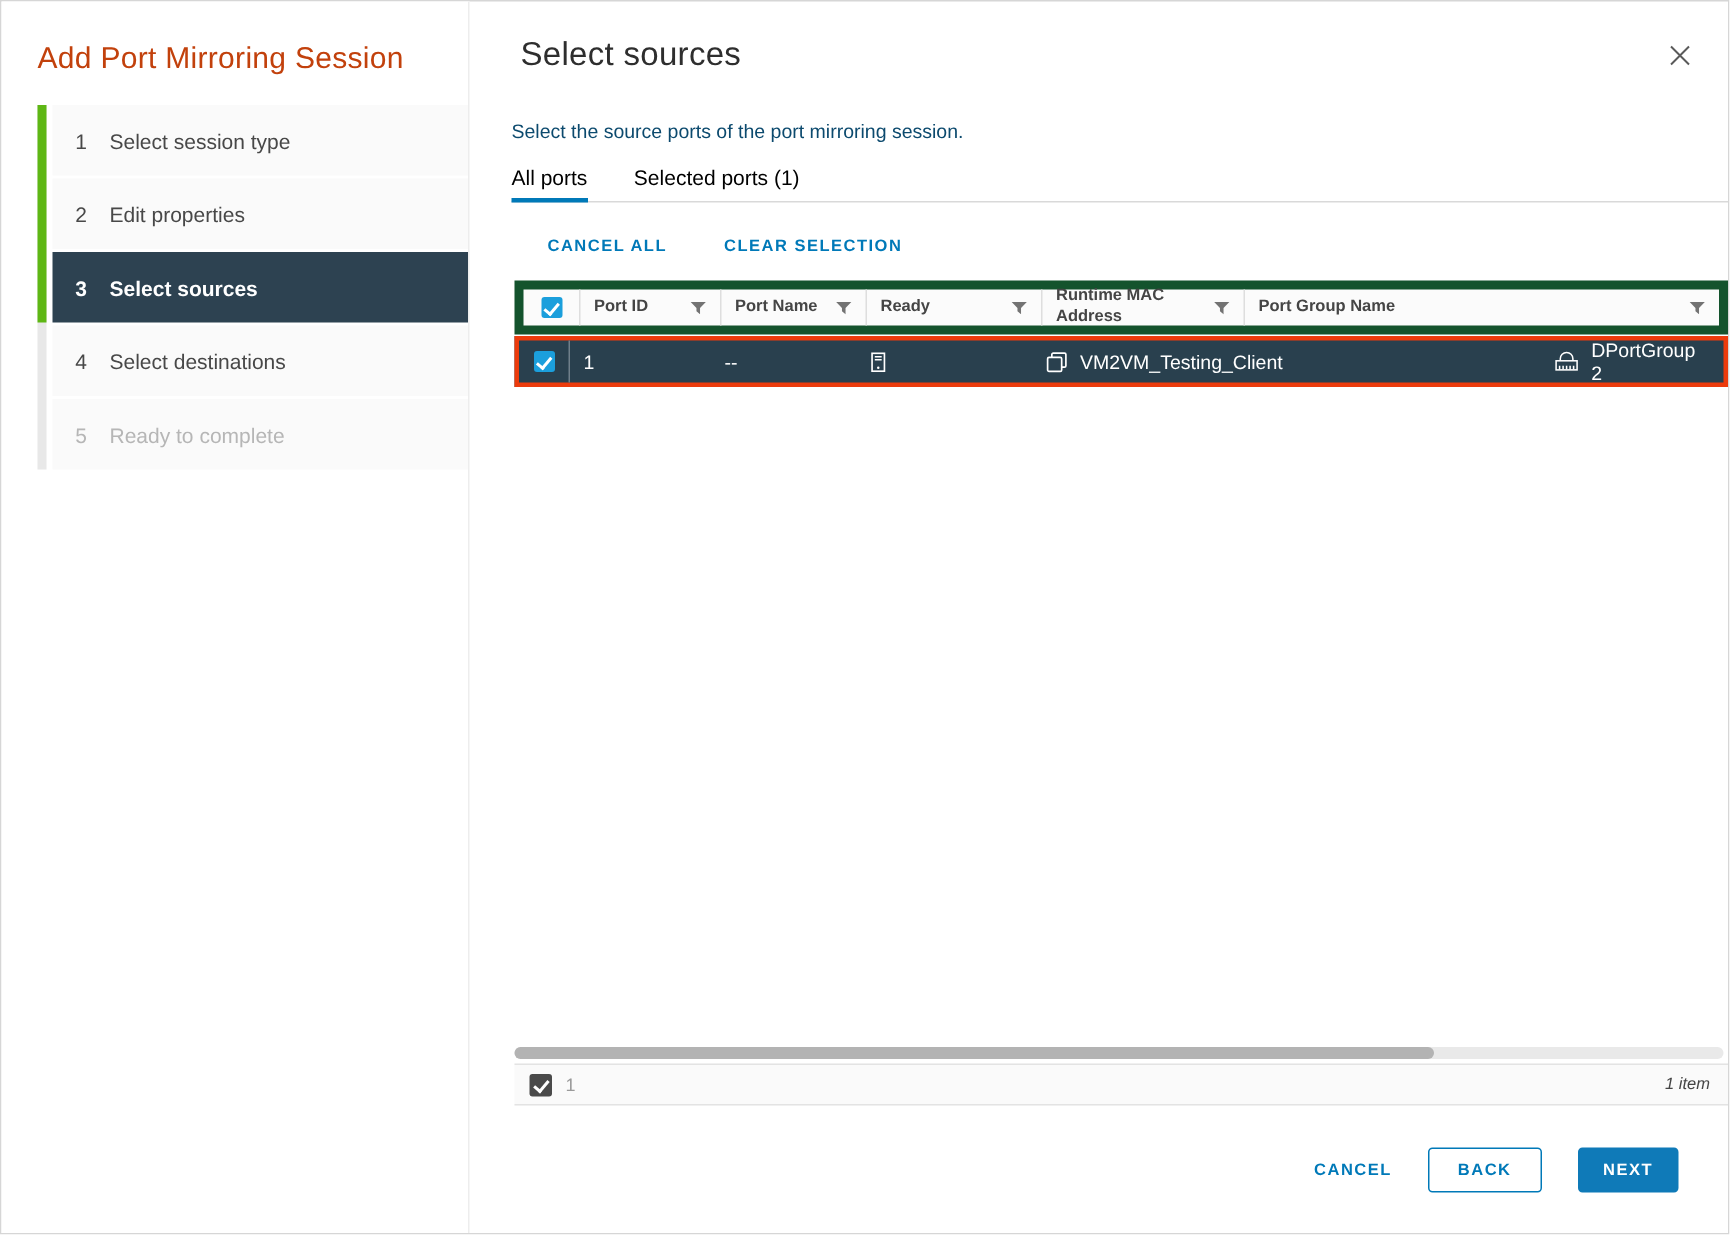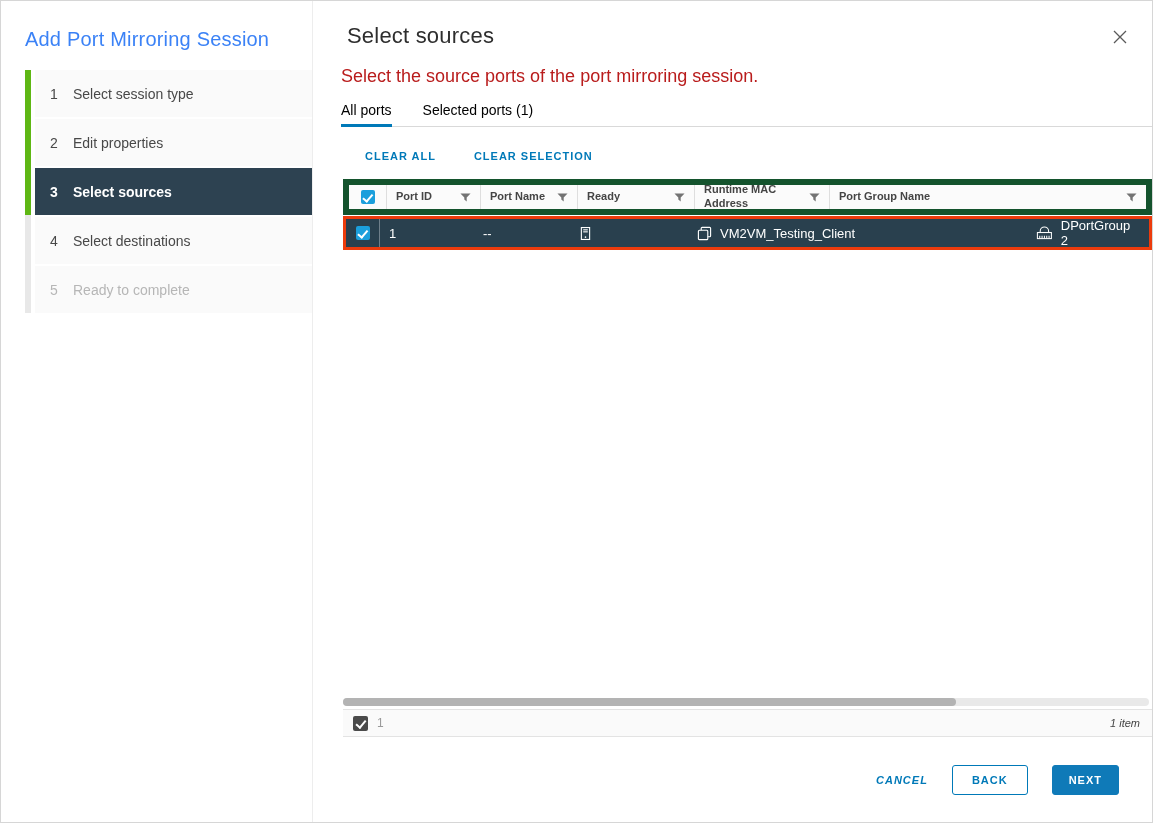--- a/index.html
+++ b/index.html
@@ -1,35 +1,35 @@
 <!DOCTYPE html>
 <html><head>
 <meta charset="utf-8">
 <style>
   html,body{margin:0;padding:0;background:#fff;}
   body{width:1153px;height:823px;font-family:"Liberation Sans",sans-serif;color:#313131;overflow:hidden;}
   .dialog{width:1153px;height:823px;box-sizing:border-box;display:flex;background:#fff;border:1px solid #d6d6d6;}
 
   
   .sidebar{flex:0 0 312px;box-sizing:border-box;border-right:1px solid #ededed;background:#fff;}
-  .sidebar-title{margin:25px 24px 0 24px;font-size:20px;line-height:1.3;letter-spacing:.2px;color:#3b82f6;font-weight:400;}
+  .sidebar-title{margin:25px 24px 0 24px;font-size:20px;line-height:1.3;letter-spacing:.2px;color:#c2410c;font-weight:400;}
   .steps{position:relative;margin-top:18px;}
   .steps-track{position:absolute;left:24px;top:0;width:6px;height:243px;background:#e8e8e8;}
   .steps-track-done{position:absolute;left:24px;top:0;width:6px;height:145px;background:#5eb714;}
   .step{margin-left:34px;height:47px;margin-bottom:2px;display:flex;align-items:center;background:#fafafa;font-size:14px;color:#484848;cursor:default;}
   .step-num{margin-left:13px;width:12px;text-align:center;flex:0 0 auto;}
   .step-label{margin-left:13px;}
   .step.active{background:#2d4251;color:#fff;font-weight:bold;}
   .step.disabled{color:#b6b6b6;}
 
   
   .main{flex:1;display:flex;flex-direction:column;position:relative;box-sizing:border-box;padding-left:28px;min-width:0;}
   .close-btn{position:absolute;top:27px;right:23px;width:18px;height:18px;cursor:pointer;}
   .main-title{margin-top:22px;padding-left:6px;font-size:22px;letter-spacing:.2px;color:#2e2e2e;font-weight:400;}
-  .subtitle{margin-top:17px;font-size:18px;color:#b91c1c;}
+  .subtitle{margin-top:31px;font-size:13px;color:#0c4a6e;}
   .tabs{margin-top:15px;display:flex;gap:31px;border-bottom:1px solid #d9d9d9;}
   .tab{font-size:14px;color:#000000;padding-bottom:6px;border-bottom:3px solid transparent;margin-bottom:-1px;cursor:pointer;}
   .tab.active{border-bottom-color:#0079b8;}
   .toolbar{margin:23px 0 0 24px;display:flex;gap:38px;}
   .link-btn{font-size:11px;font-weight:bold;letter-spacing:1px;color:#0079b8;cursor:pointer;}
 
   
   .table-wrap{margin:17px 0 0 2px;flex:1;display:flex;flex-direction:column;min-height:0;}
   .thead{display:flex;background:#fbfbfb;border:6px solid #14532d;box-sizing:border-box;height:36px;}
   .th{box-sizing:border-box;display:flex;align-items:center;justify-content:space-between;padding:3px 9px;font-size:11px;font-weight:bold;color:#454545;border-left:1px solid #dedede;line-height:1.25;cursor:pointer;}
@@ -59,21 +59,21 @@
 
   .tfoot{height:28px;box-sizing:border-box;background:#fafafa;border-top:1px solid #e3e3e3;border-bottom:1px solid #e3e3e3;display:flex;align-items:center;padding:0 12px 0 10px;}
   .footer-checkbox{width:15px;height:15px;border-radius:2px;background:#4a4a4a;position:relative;flex:0 0 auto;}
   .footer-checkbox::after{content:"";position:absolute;left:5px;top:2px;width:3.5px;height:8px;border:solid #fff;border-width:0 2px 2px 0;transform:rotate(40deg);}
   .footer-count{margin-left:9px;font-size:12px;color:#9a9a9a;}
   .footer-items{margin-left:auto;font-size:11px;color:#454545;font-style:italic;}
 
   
   .button-row{display:flex;align-items:center;justify-content:flex-end;gap:24px;padding:28px 33px 27px 0;}
   .btn{font-family:"Liberation Sans",sans-serif;font-size:11px;font-weight:bold;letter-spacing:1px;height:30px;display:flex;align-items:center;justify-content:center;border-radius:3px;box-sizing:border-box;cursor:pointer;}
-  .btn-cancel{color:#0079b8;background:none;border:none;padding:0;font-style:italic;}
+  .btn-cancel{color:#0079b8;background:none;border:none;padding:0;}
   .btn-back{color:#0079b8;background:#fff;border:1px solid #0079b8;padding:0 19px;}
   .btn-next{color:#fff;background:#0f7ab8;border:1px solid #0f7ab8;padding:12px 16px;}
 </style>
 </head>
 <body>
 
 <div class="dialog">
 
   <div class="sidebar">
     <div class="sidebar-title">Add Port Mirroring Session</div>
@@ -113,21 +113,21 @@
 
     <div class="main-title">Select sources</div>
     <div class="subtitle">Select the source ports of the port mirroring session.</div>
 
     <div class="tabs">
       <div class="tab active">All ports</div>
       <div class="tab">Selected ports (1)</div>
     </div>
 
     <div class="toolbar">
-      <span class="link-btn">CLEAR ALL</span>
+      <span class="link-btn">CANCEL ALL</span>
       <span class="link-btn">CLEAR SELECTION</span>
     </div>
 
     <div class="table-wrap">
 
       <div class="thead">
         <div class="th w-check">
           <span class="checkbox"></span>
         </div>
         <div class="th w-portid">

